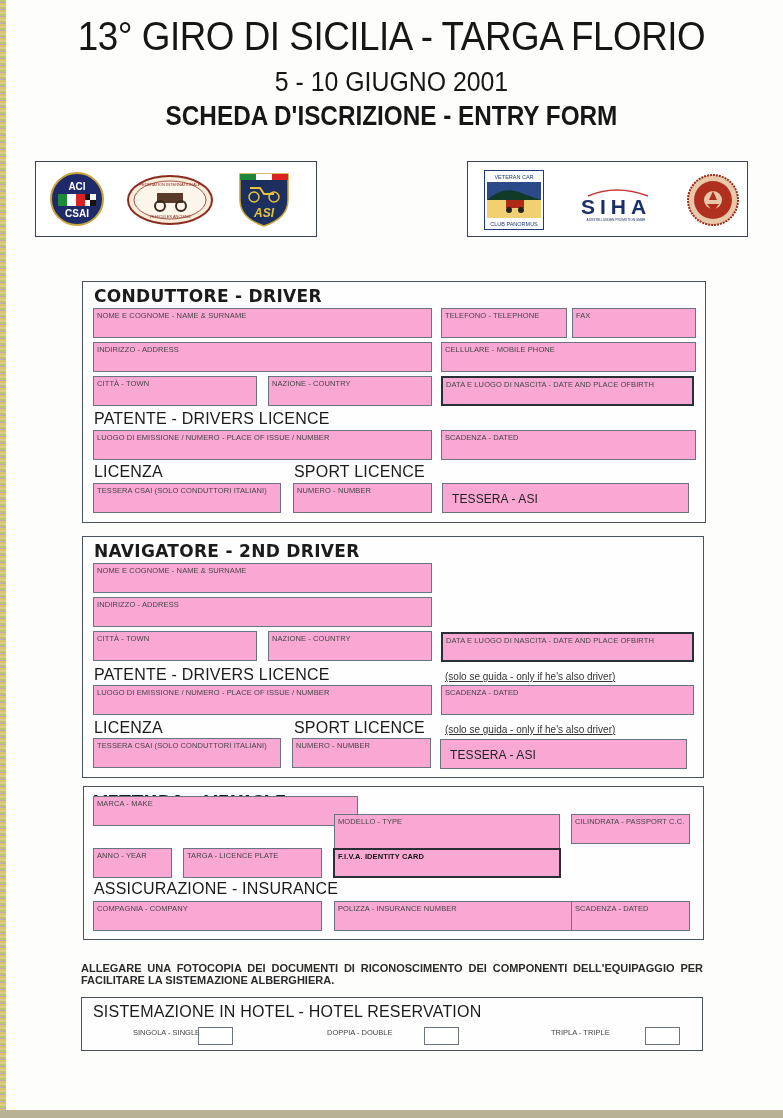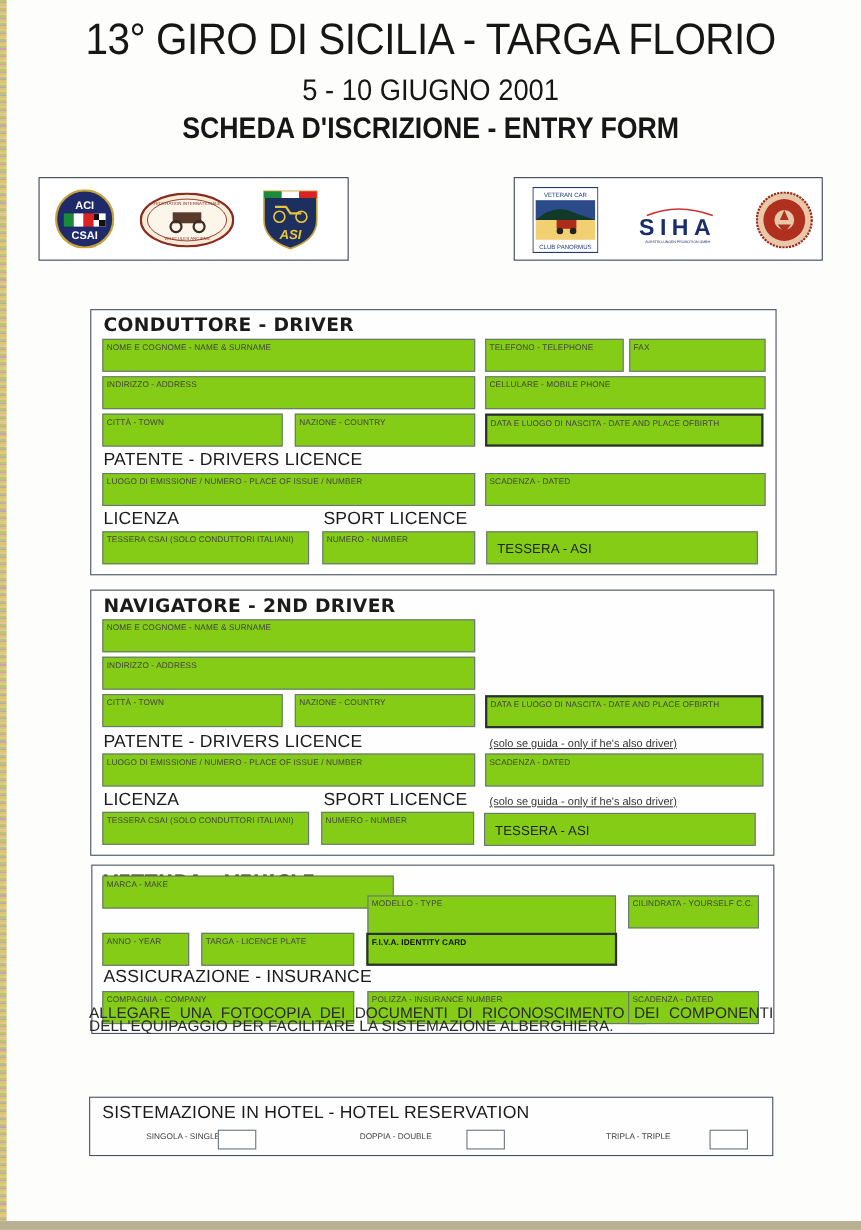--- a/index.html
+++ b/index.html
@@ -43,35 +43,35 @@
       position: absolute; border: 1.5px solid #4a525e; background: #fefefe;
     }
     .section-title {
       position: absolute; font-weight: bold; font-size: 17px; color: #1b1b1b;
       font-family: "DejaVu Sans", sans-serif; letter-spacing: 0.3px;
     }
     .subhead {
       position: absolute; font-size: 16px; color: #1b1b1b; letter-spacing: 0.2px;
     }
     .field {
-      position: absolute; border: 1px solid #6b7380; background: #84cc16;
+      position: absolute; border: 1px solid #6b7380; background: #f9a8d4;
     }
     .field.thick { border: 2px solid #2a2f36; }
     .field .lbl {
       position: absolute; left: 3px; top: 2px; font-size: 7.5px; color: #444;
       white-space: nowrap; letter-spacing: 0.1px;
     }
     .field .lbl.big { font-size: 12px; top: 8px; left: 9px; color: #222; }
     .field .lbl.bold { font-weight: bold; color: #111; }
     .note {
       position: absolute; font-size: 10px; color: #333; text-decoration: underline;
     }
     .notice {
-      position: absolute; left: 81px; top: 914px; width: 622px;
-      font-size: 14px; font-weight: normal; color: #2a2a2a; line-height: 12px;
+      position: absolute; left: 81px; top: 962px; width: 622px;
+      font-size: 11px; font-weight: bold; color: #2a2a2a; line-height: 12px;
       text-align: justify;
     }
     .hotel-label { position: absolute; font-size: 7.5px; color: #444; }
     .checkbox { position: absolute; border: 1px solid #6b7380; background: #fff; }
   </style>
 </head>
 <body>
 
 <div class="edge-strip"></div>
 <div class="sheet"></div>
@@ -245,21 +245,21 @@
 <div class="section" style="left:83px; top:786px; width:621px; height:154px;"></div>
 <div class="section-title" style="left:94px; top:792px;">VETTURA - VEHICLE</div>
 
 <div class="field" style="left:93px; top:796px; width:265px; height:30px;">
     <span class="lbl">MARCA - MAKE</span>
   </div>
 <div class="field" style="left:334px; top:814px; width:226px; height:46px;">
     <span class="lbl">MODELLO - TYPE</span>
   </div>
 <div class="field" style="left:571px; top:814px; width:119px; height:30px;">
-    <span class="lbl">CILINDRATA - YOURSELF C.C.</span>
+    <span class="lbl">CILINDRATA - PASSPORT C.C.</span>
   </div>
 
 <div class="field" style="left:93px; top:848px; width:79px; height:30px;padding-left:28px;">
     <span class="lbl">ANNO - YEAR</span>
   </div>
 <div class="field" style="left:183px; top:848px; width:139px; height:30px;">
     <span class="lbl">TARGA - LICENCE PLATE</span>
   </div>
 <div class="field thick" style="left:333px; top:848px; width:228px; height:30px;">
     <span class="lbl bold">F.I.V.A. IDENTITY CARD</span>

